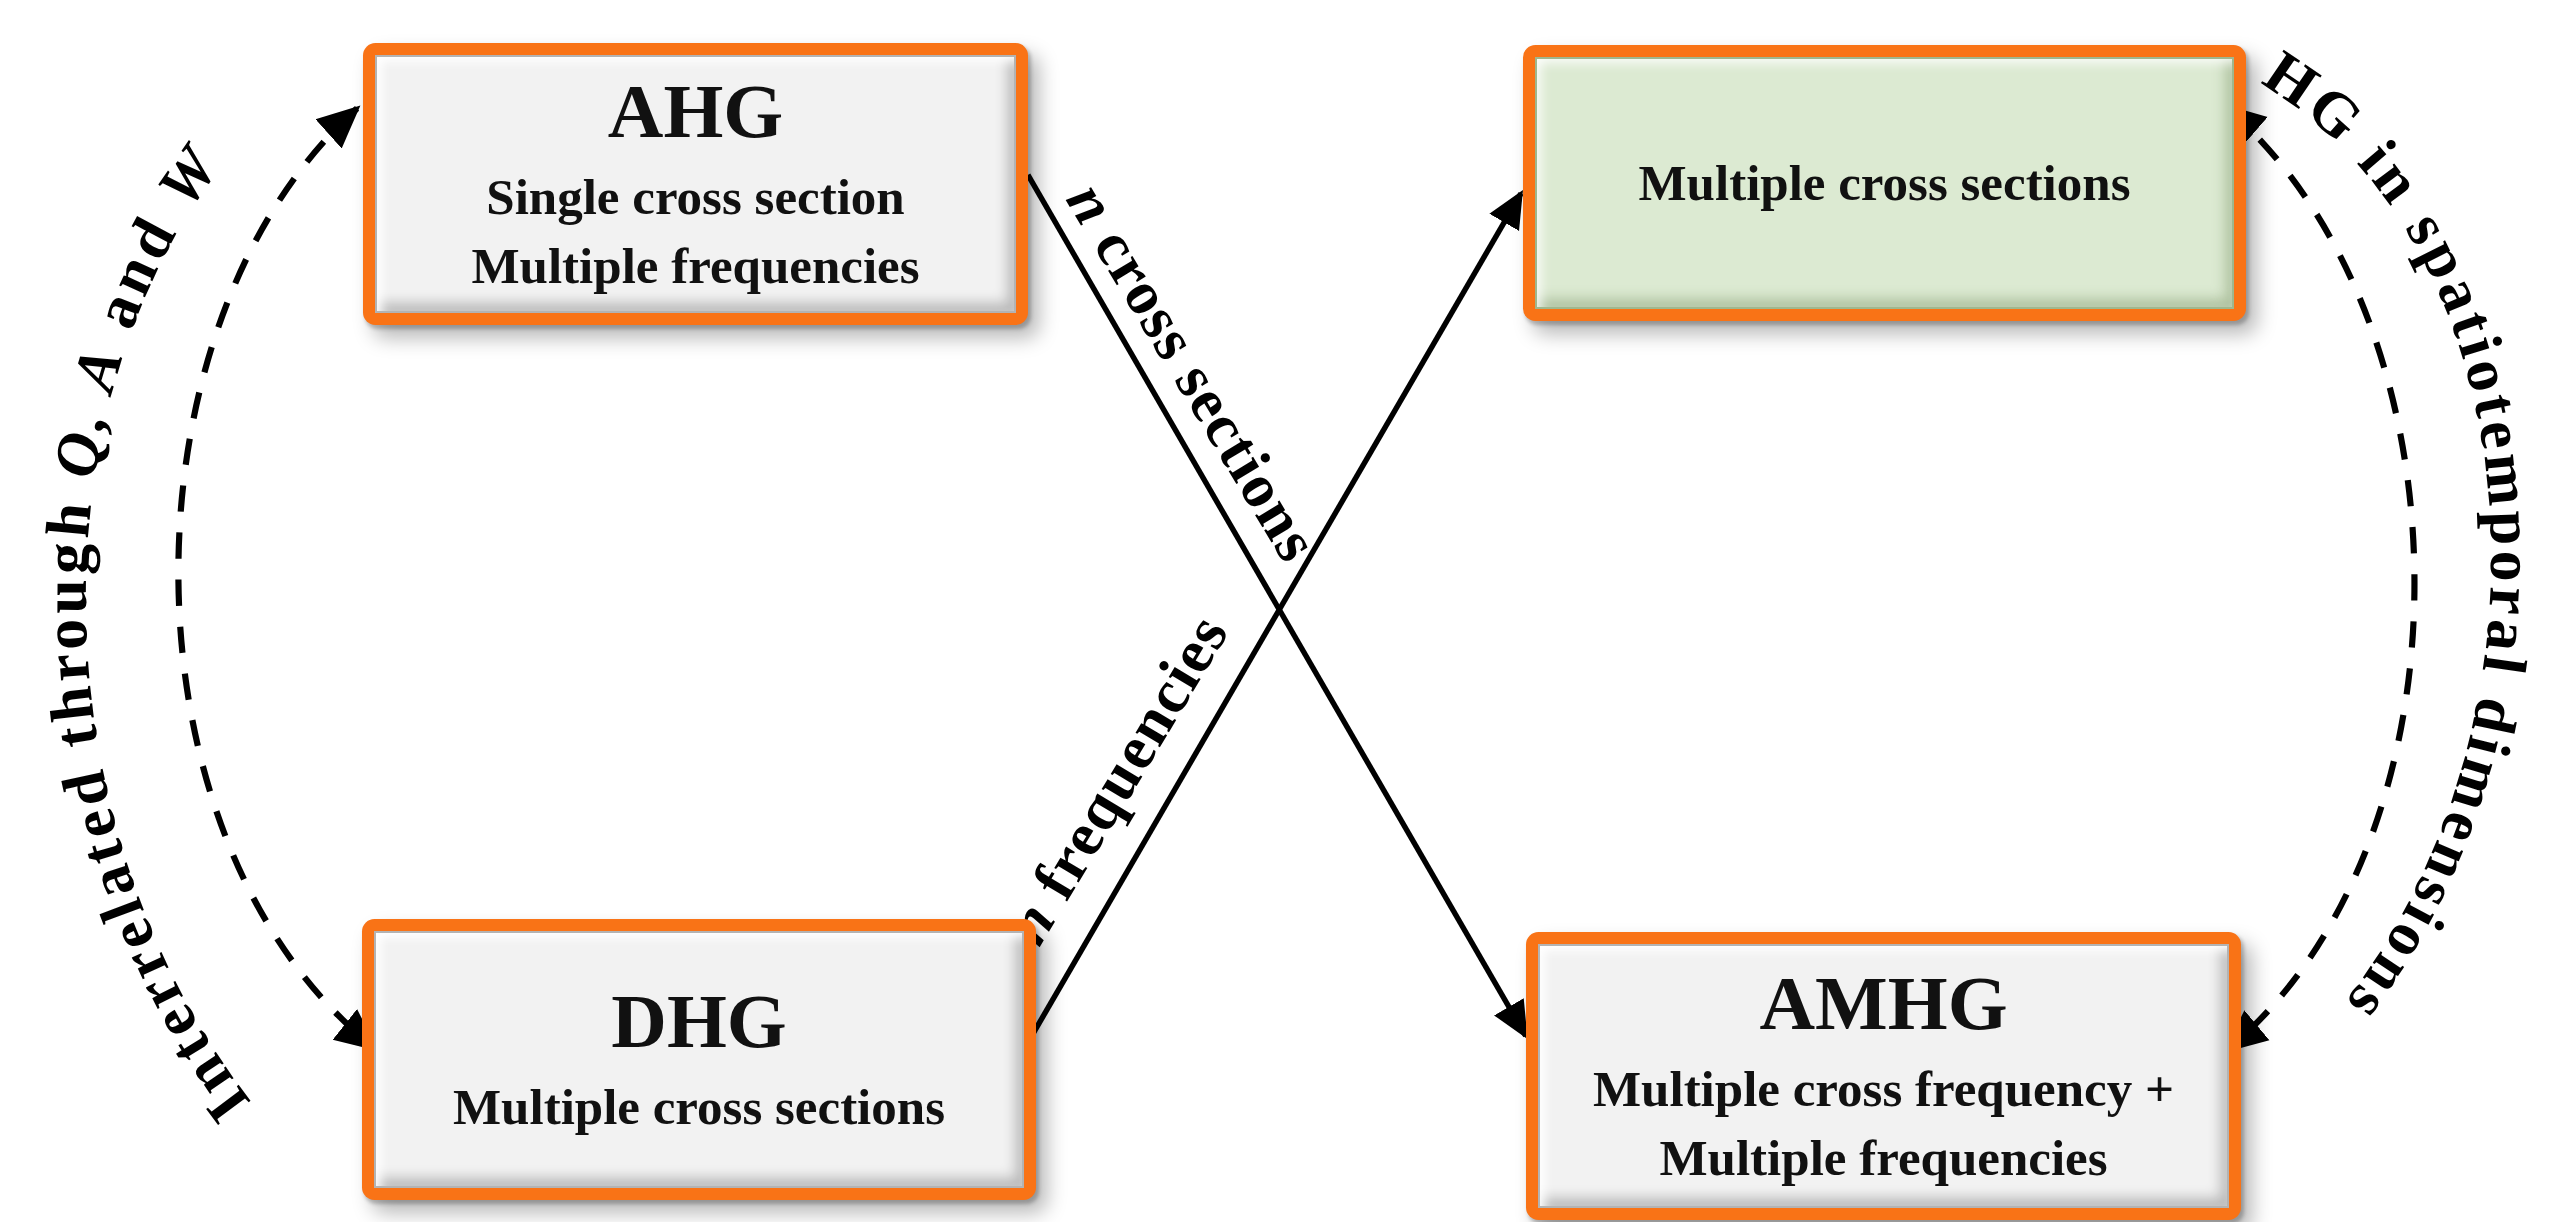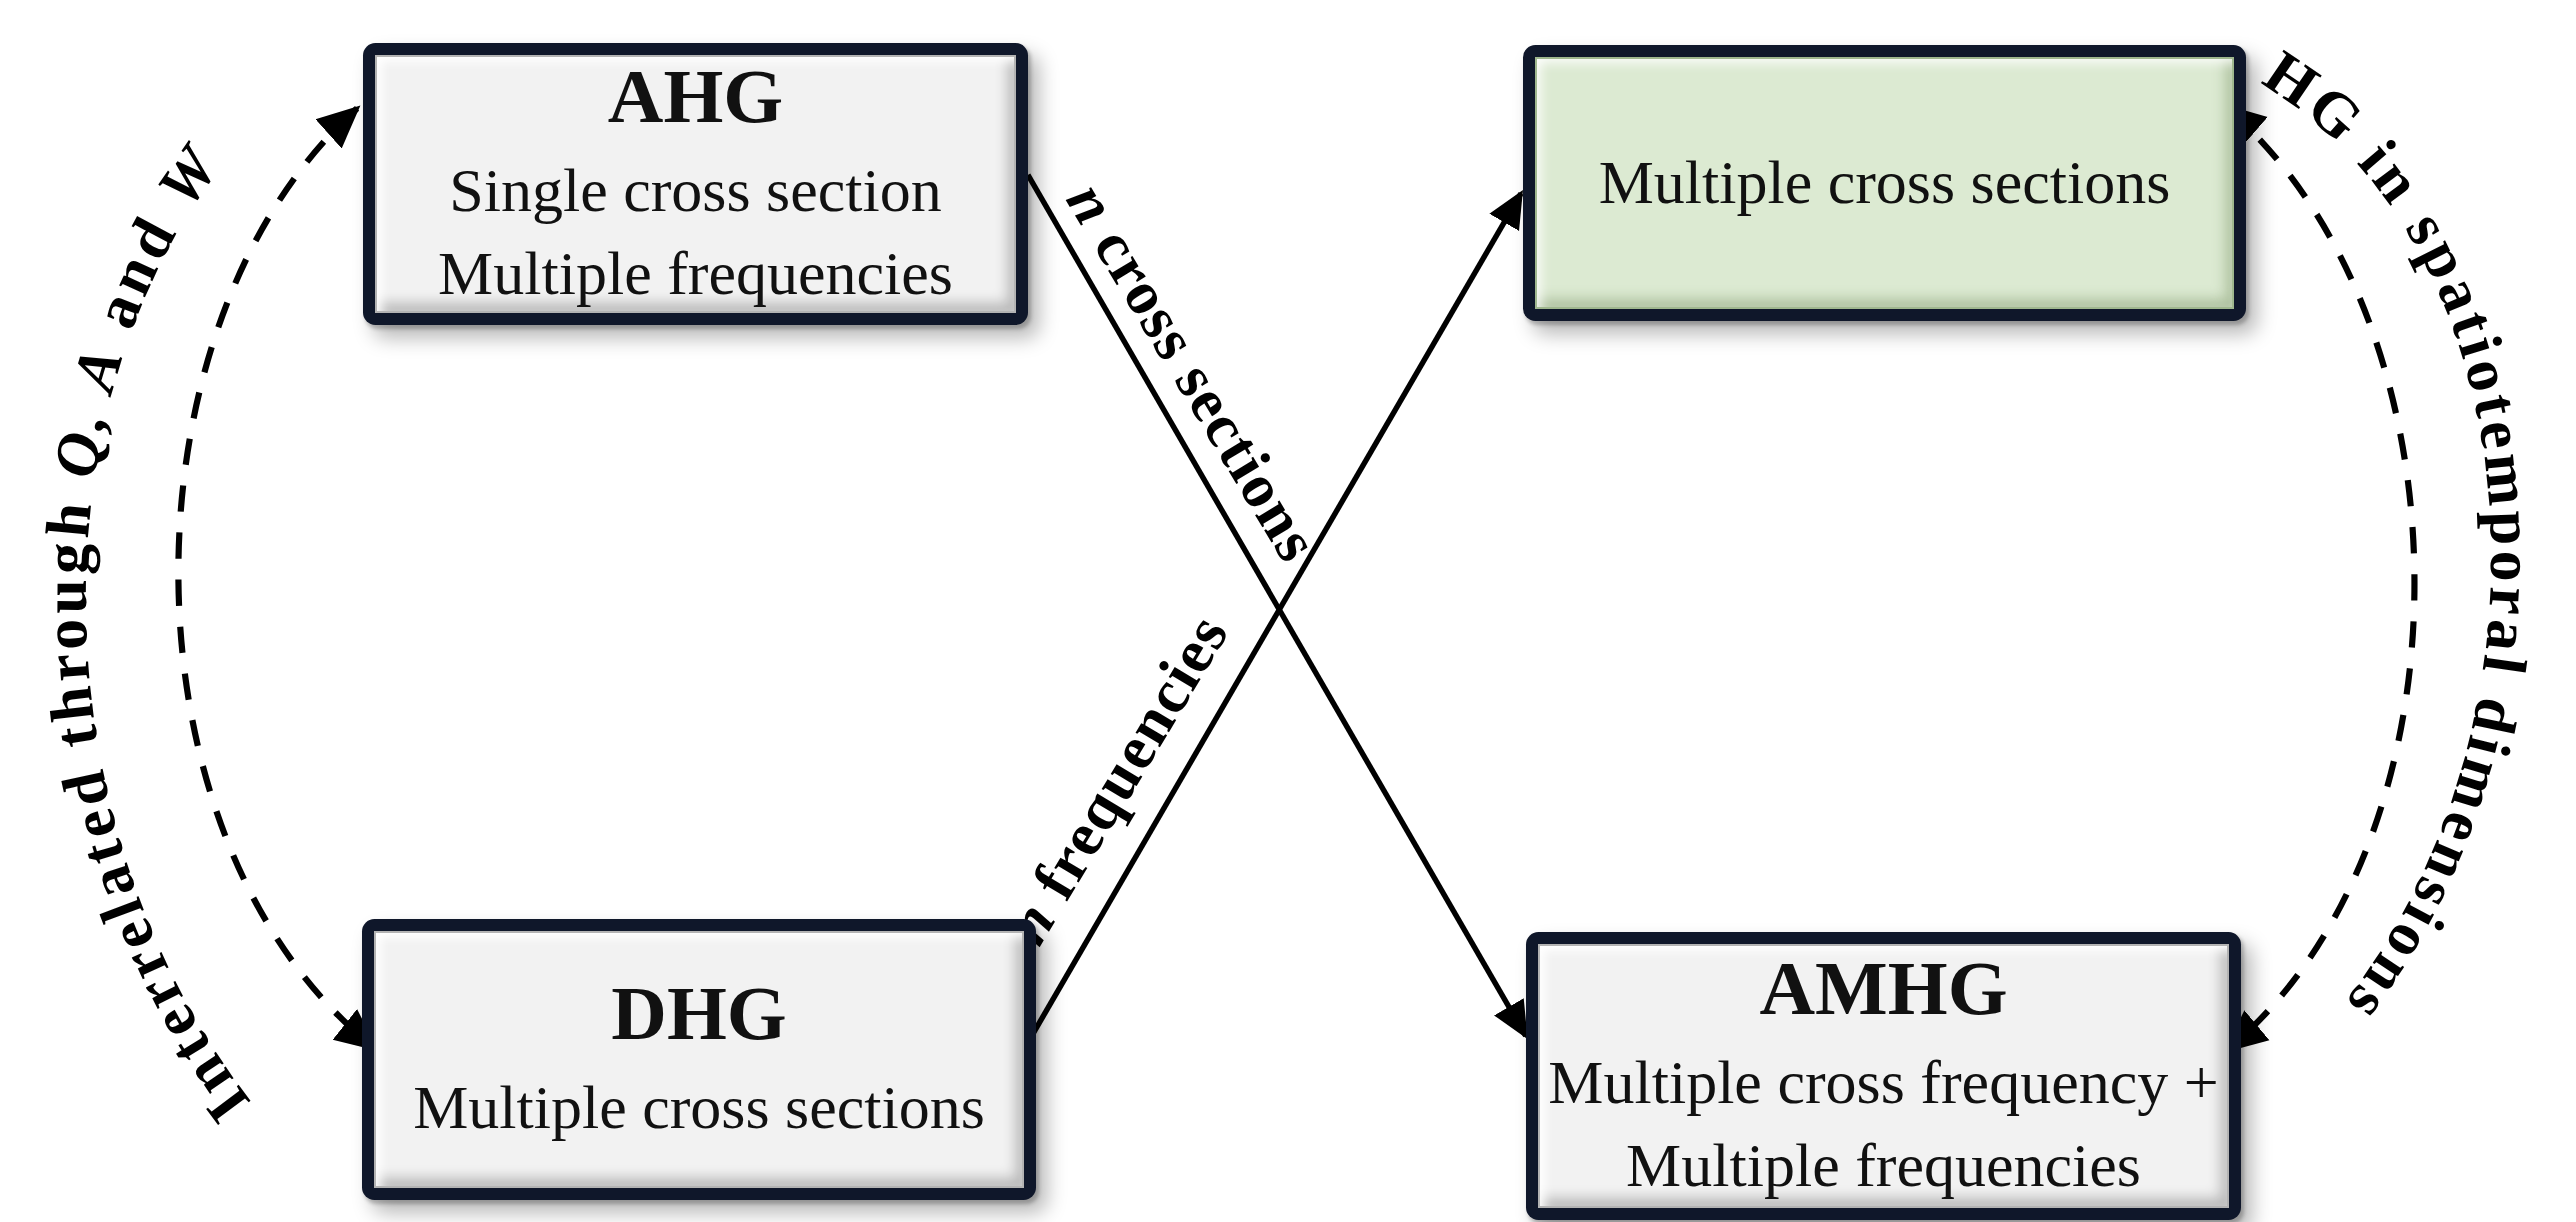--- a/index.html
+++ b/index.html
@@ -2,21 +2,21 @@
 <html style="--hl-fill: #dcead2; --box-fill: #f2f2f2;font-size:12.4px"><head>
 <meta charset="utf-8">
 <style>
   html,body { margin:0; padding:0; background:#ffffff; }
   .stage {
     position:relative; width:2576px; height:1223px; background:#ffffff;
     font-family:"Liberation Serif", serif; overflow:hidden;
   }
   
   .box {
-    position:absolute; background:#0f172a; border-radius:12.4px; padding:11.6px;
+    position:absolute; background:#f97316; border-radius:12.4px; padding:11.6px;
     box-shadow: 2.3px 3.1px 3.9px rgba(0,0,0,0.22), 10.8px 12.4px 20px rgba(0,0,0,0.28);
     box-sizing:border-box;
   }
   .box-inner {
     width:100%; height:100%; box-sizing:border-box;
     background:var(--box-fill,#f2f2f2);
     border:2.3px solid #b3b3b3;
     box-shadow:
       inset 0 10.8px 10.8px -6.2px #ffffff,
       inset 10.8px 0 10.8px -6.2px #ffffff,
@@ -30,21 +30,21 @@
     box-shadow:
       inset 0 10.8px 10.8px -6.2px rgba(255,255,255,0.80),
       inset 10.8px 0 10.8px -6.2px rgba(255,255,255,0.80),
       inset -12.4px -14px 12.4px -6.2px rgba(85,115,60,0.35);
   }
   .box-title {
     font-size:77px; font-weight:bold; color:#111; line-height:1.12;
     margin-bottom:9.3px; white-space:nowrap;
   }
   .box-line {
-    font-size:62px; font-weight:normal; color:#111; line-height:1.34; white-space:nowrap;
+    font-size:51px; font-weight:bold; color:#111; line-height:1.34; white-space:nowrap;
   }
   
   svg.overlay { position:absolute; left:0; top:0; width:2576px; height:1223px; pointer-events:none; }
   .solid-arrow { stroke:#000; stroke-width:7; fill:none; }
   .dash-arrow  { stroke:#000; stroke-width:8; fill:none; stroke-dasharray:34 27; }
   .arc-text, .diag-label {
     font-family:"Liberation Serif", serif; font-weight:bold; fill:#000;
   }
   .arc-text   { font-size:80px; letter-spacing:6px; }
   .diag-label { font-size:80px; letter-spacing:2px; }

